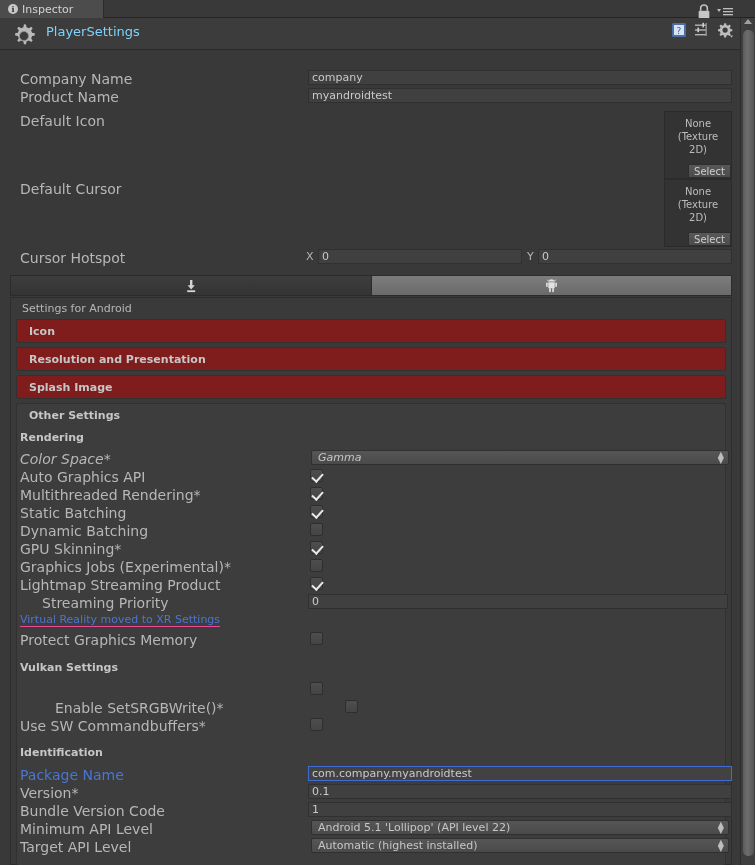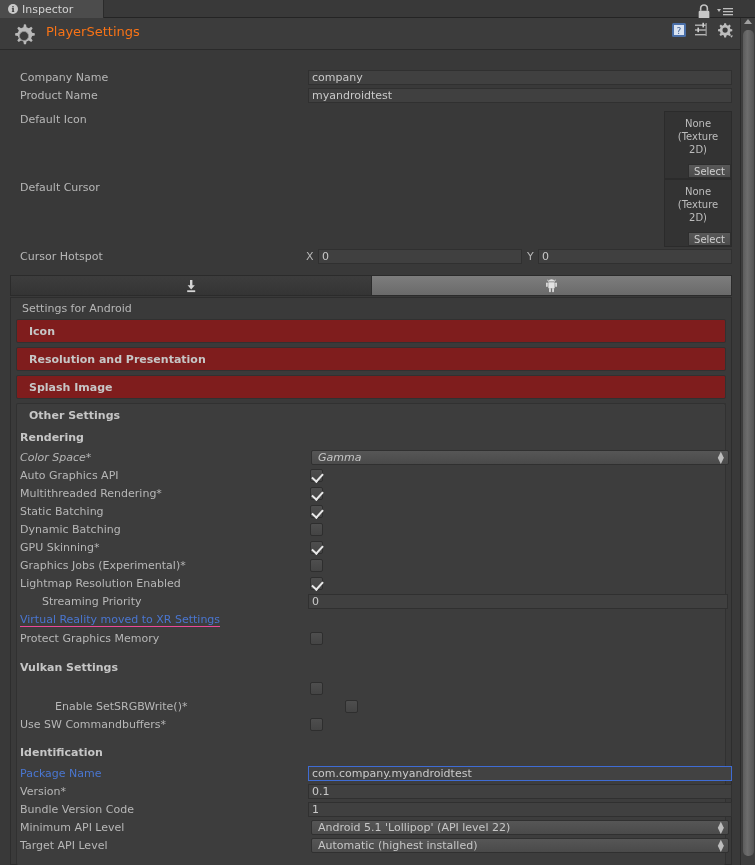--- a/index.html
+++ b/index.html
@@ -42,21 +42,21 @@
 
   
   .header{
     position:absolute; left:0; top:18px; width:755px; height:32px;
     background:#3c3c3c;
     border-bottom:1px solid #2a2a2a;
   }
   .gear-big{ position:absolute; left:10px; top:22px; width:28px; height:28px; }
   .header-title{
     position:absolute; left:46px; top:24px;
-    font-size:13px; color:#f97316;
+    font-size:13px; color:#7dd3fc;
   }
   .hdr-icons{ position:absolute; right:22px; top:22px; display:flex; align-items:center; gap:7px; }
   .hdr-ic{ width:16px;height:16px; display:block; }
   .lock-row{ position:absolute; right:22px; top:4px; display:flex; align-items:center; gap:5px;}
 
   
   .vscroll{
     position:absolute; right:0; top:18px; width:15px; height:847px;
     background:#3e3e3e; border-left:1px solid #2c2c2c;
   }
@@ -73,21 +73,21 @@
 
   
   .content{
     position:absolute; left:0; top:50px; width:740px; height:815px;
     background:#393939; overflow:hidden;
   }
 
   .row{ position:relative; height:18px; }
   .label{
     position:absolute; left:20px; top:2px;
-    font-size:11px; color:#b7b7b7; white-space:nowrap;
+    font-size:14px; color:#b7b7b7; white-space:nowrap;
   }
   .label.indent{ left:42px; }
   .label.blue{ color:#4a76d0; }
 
   .textfield{
     position:absolute; left:308px; top:1px; width:424px; height:15px;
     background:#404040; border:1px solid #303030;
     color:#c9c9c9; font-size:11px; line-height:13px; padding-left:3px;
     white-space:nowrap; overflow:hidden;
   }
@@ -337,21 +337,21 @@
     </div>
     <div class="row" style="position:absolute;left:0;top:489px;width:740px;">
       <div class="label">GPU Skinning*</div>
       <div class="checkbox on"></div>
     </div>
     <div class="row" style="position:absolute;left:0;top:507px;width:740px;">
       <div class="label">Graphics Jobs (Experimental)*</div>
       <div class="checkbox"></div>
     </div>
     <div class="row" style="position:absolute;left:0;top:525px;width:740px;">
-      <div class="label">Lightmap Resolution Enabled</div>
+      <div class="label">Lightmap Streaming Product</div>
       <div class="checkbox on"></div>
     </div>
     <div class="row" style="position:absolute;left:0;top:543px;width:740px;">
       <div class="label indent">Streaming Priority</div>
       <div class="textfield" style="left:308px;width:420px;">0</div>
     </div>
     <div class="row" style="position:absolute;left:0;top:561px;width:740px;">
       <div class="linklbl">Virtual Reality moved to XR Settings</div>
     </div>
     <div class="row" style="position:absolute;left:0;top:580px;width:740px;">

